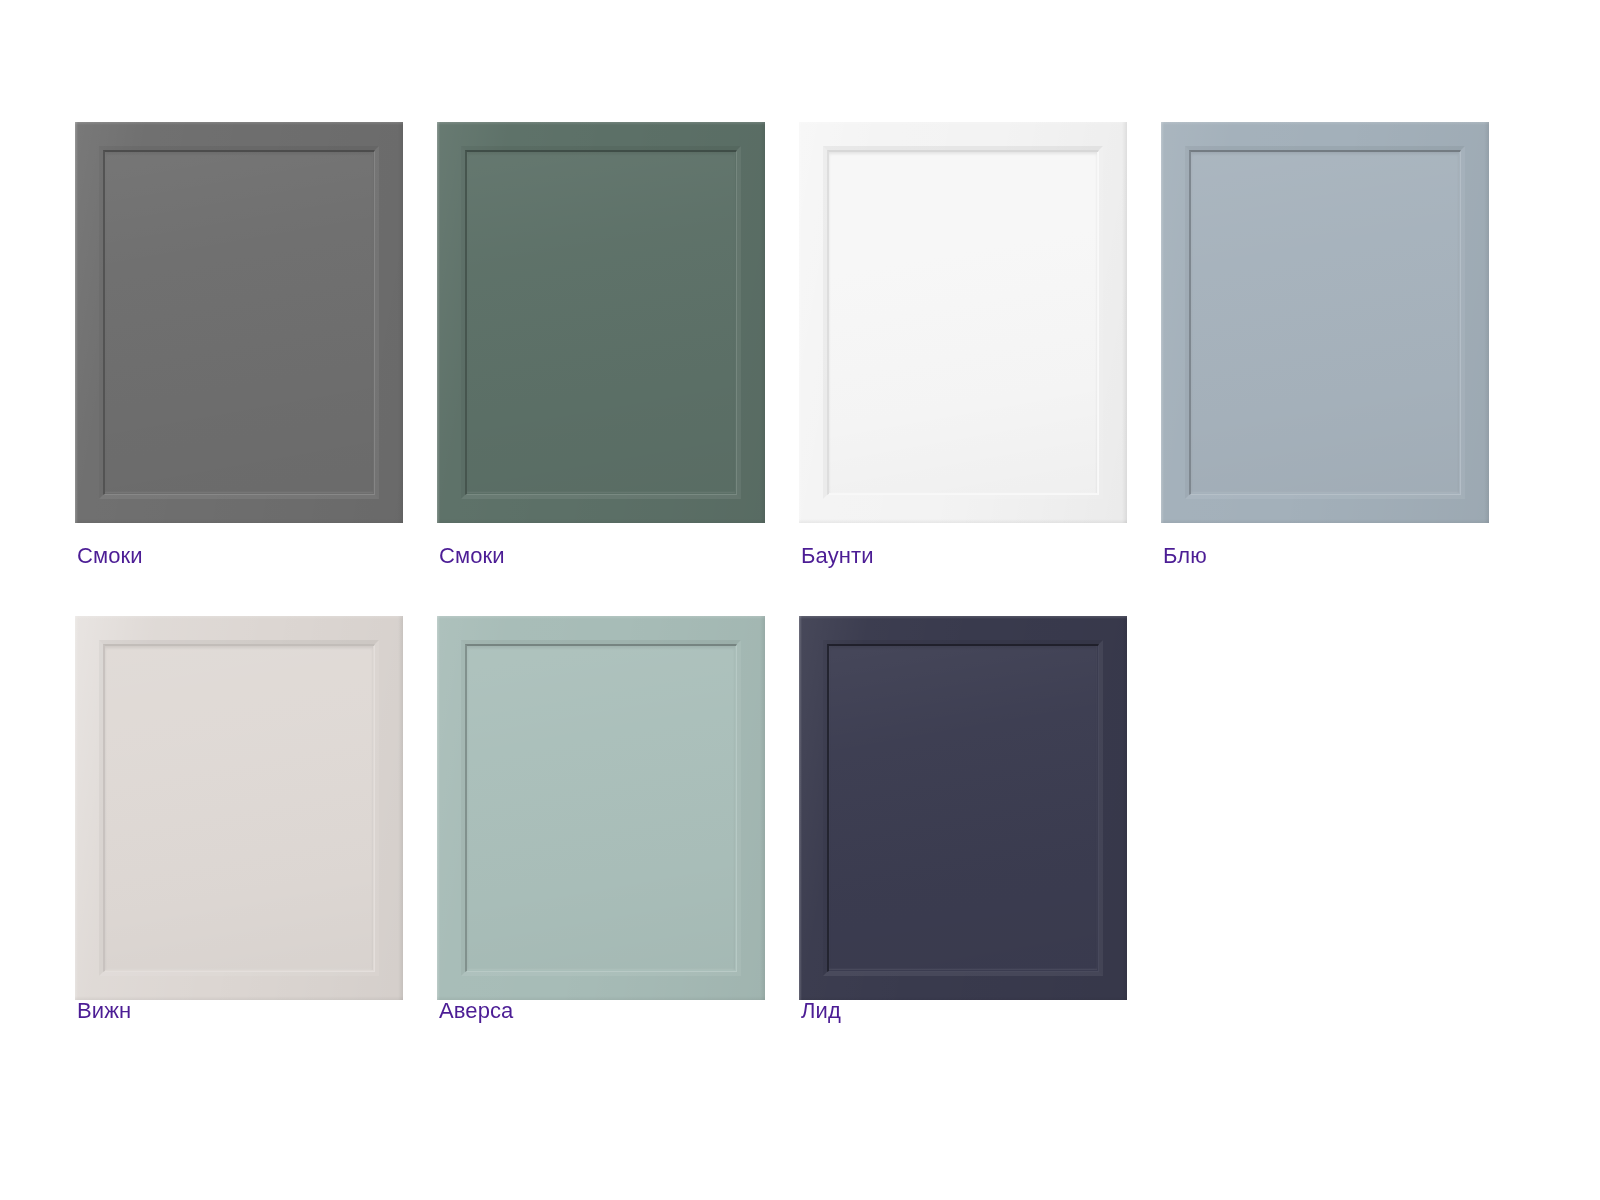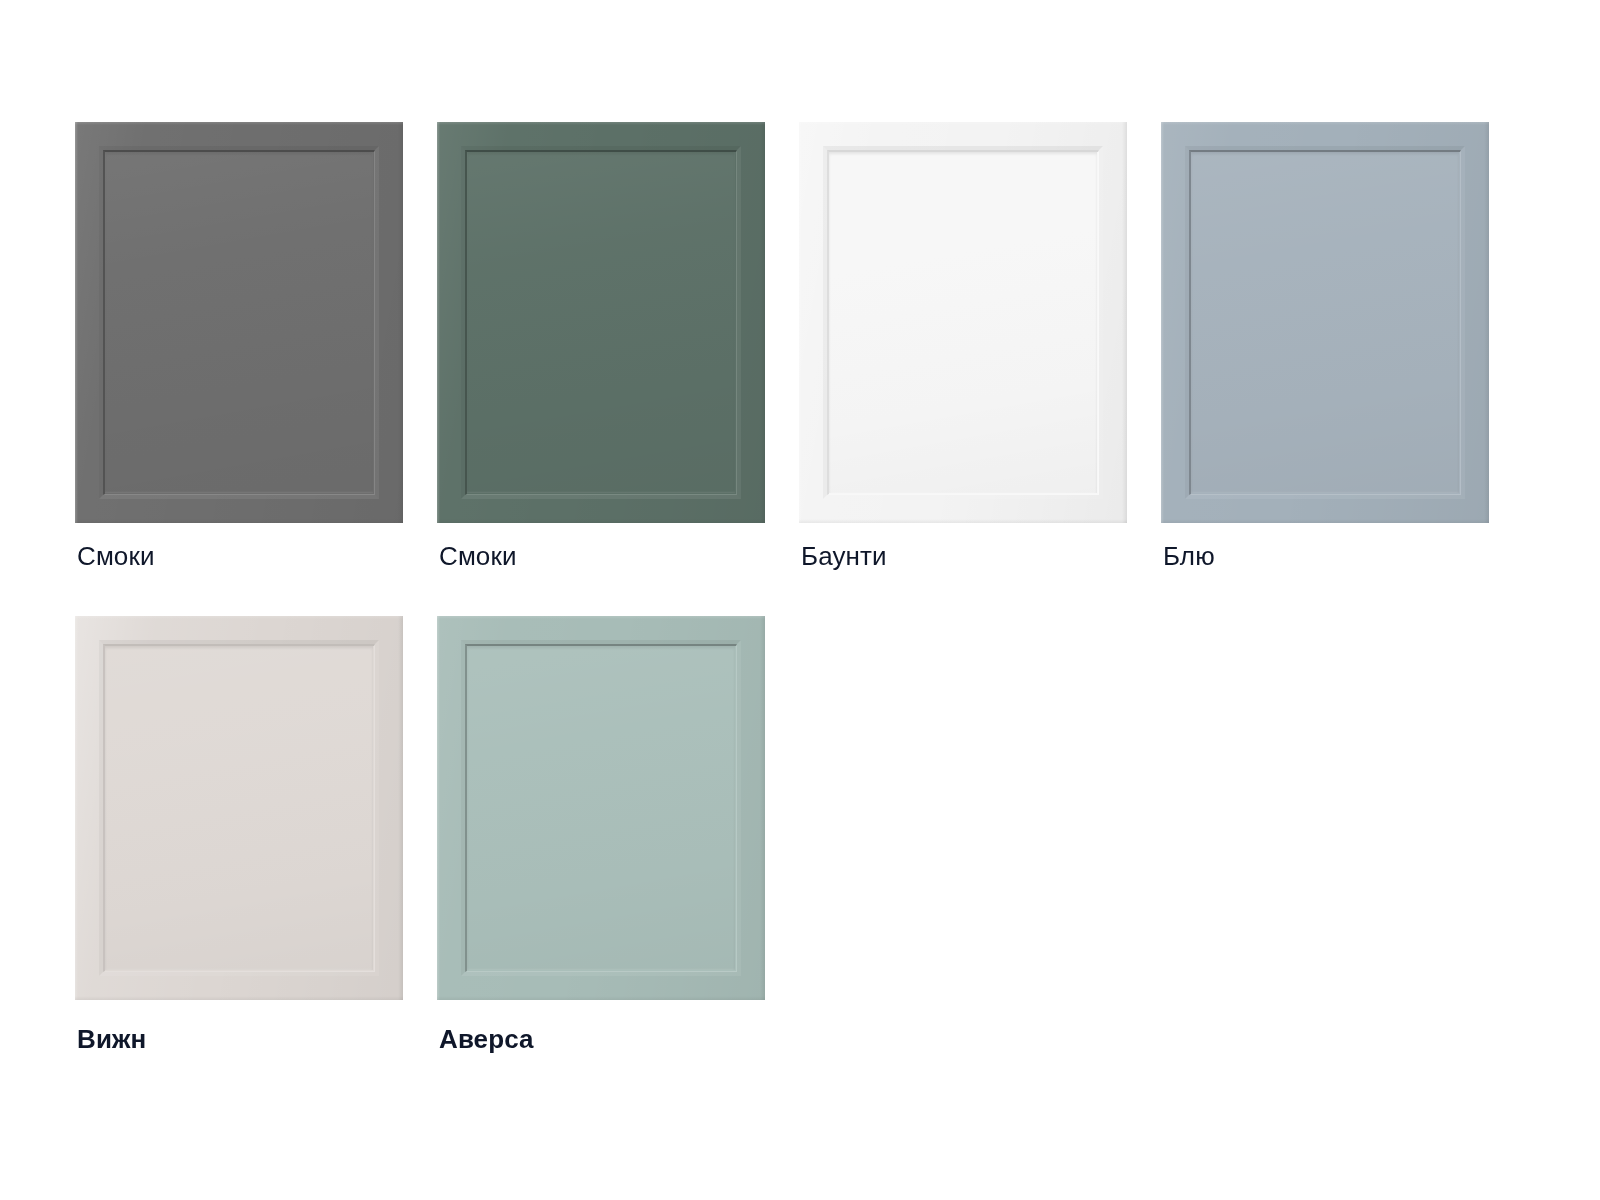--- a/index.html
+++ b/index.html
@@ -147,28 +147,28 @@
     border-top-color: rgba(0,0,0,0.45);
     border-left-color: rgba(0,0,0,0.40);
     border-right-color: rgba(255,255,255,0.07);
     border-bottom-color: rgba(255,255,255,0.08);
   }
 
   
   .swatch-label {
     position: absolute;
     left: 2px;
-    font-size: 26px;
+    font-size: 22px;
     line-height: 30px;
-    color: #0f172a;
+    color: #4c1d95;
     letter-spacing: 0.1px;
     white-space: nowrap;
   }
   .row-1 .swatch-label { top: 419px; font-weight: 400; }
-  .row-2 .swatch-label { top: 408px; font-weight: 700; }
+  .row-2 .swatch-label { top: 380px; font-weight: 400; }
 </style>
 </head>
 <body>
 
 <div id="palette-board">
   <div class="swatch-grid" id="swatch-grid">
       <div class="swatch-cell row-1">
         <div class="door tone-mid" style="background: rgb(110, 110, 110);">
           <div class="door-face"></div>
           <div class="door-edge-t"></div>
@@ -251,14 +251,29 @@
           <div class="door-edge-r"></div>
           <div class="door-edge-b"></div>
           <div class="door-bevel"></div>
           <div class="door-inner" style="background: rgb(170, 191, 186);">
             <div class="door-inner-groove"></div>
             <div class="door-inner-field"></div>
           </div>
         </div>
         <div class="swatch-label">Аверса</div>
       </div>
+      <div class="swatch-cell row-2">
+        <div class="door tone-dark" style="background: rgb(57, 58, 77);">
+          <div class="door-face"></div>
+          <div class="door-edge-t"></div>
+          <div class="door-edge-l"></div>
+          <div class="door-edge-r"></div>
+          <div class="door-edge-b"></div>
+          <div class="door-bevel"></div>
+          <div class="door-inner" style="background: rgb(59, 60, 80);">
+            <div class="door-inner-groove"></div>
+            <div class="door-inner-field"></div>
+          </div>
+        </div>
+        <div class="swatch-label">Лид</div>
+      </div>
     </div>
 </div>
 
 </body></html>

